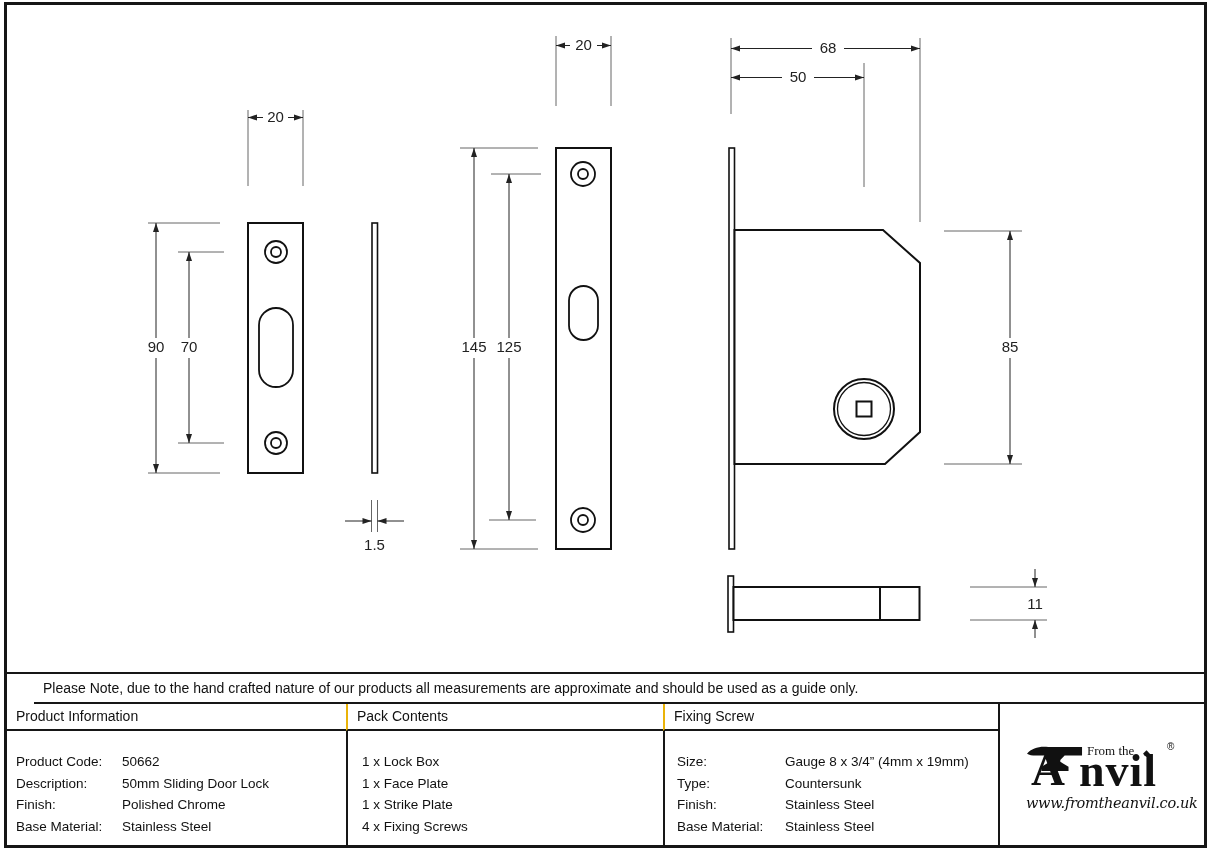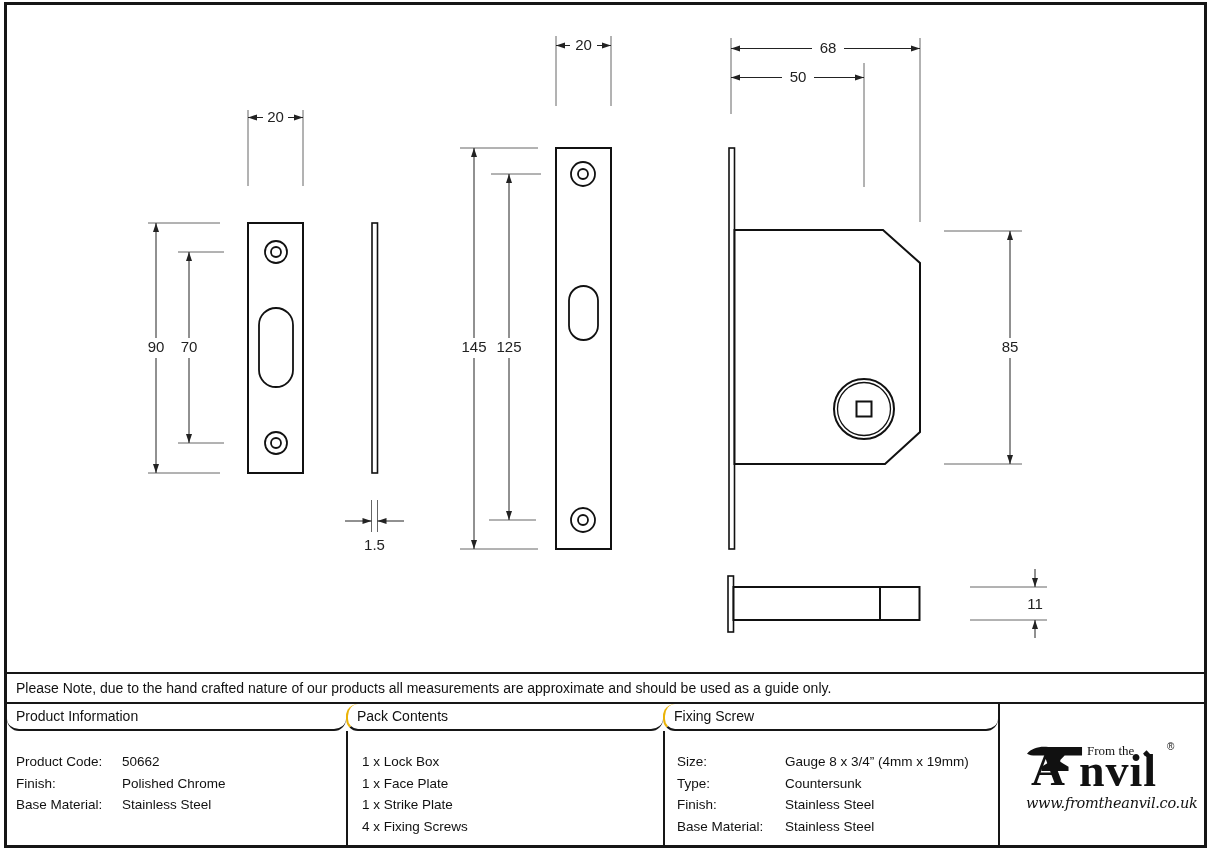--- a/index.html
+++ b/index.html
@@ -8,22 +8,22 @@
   .outer-border{position:absolute;left:4px;top:2px;width:1203px;height:846px;
         border:3px solid #161616;box-sizing:border-box;}
   .drawing-svg{position:absolute;left:0;top:0;}
 
   
   .info-table{position:absolute;left:7px;top:672px;width:1200px;height:174px;
       border-top:2px solid #161616;display:grid;
       grid-template-columns:339px 317px 335px 1fr;
       grid-template-rows:30px 27px 1fr;box-sizing:border-box;}
   .note-cell{grid-column:1/5;grid-row:1;border-bottom:2px solid #161616;
-      padding:6px 0 0 9px;font-size:14px;box-sizing:border-box;}
-  .hdr{font-size:14px;padding:4px 0 8px 9px;border-bottom:2px solid #161616;box-sizing:border-box;border-radius:12px;}
+      padding:6px 0 0 9px;font-size:14px;box-sizing:border-box;margin-left:27px;}
+  .hdr{font-size:14px;padding:4px 0 8px 9px;border-bottom:2px solid #161616;box-sizing:border-box;}
   .hdr.c2,.hdr.c3{border-left:2px solid #eab308;}
   .bodycell{box-sizing:border-box;padding-top:20px;font-size:13.5px;line-height:21.5px;}
   .bodycell.c2,.bodycell.c3{border-left:2px solid #161616;}
   .kv-row{display:flex;padding-left:9px;}
   .kv-label{width:106px;flex:none;}
   .c3 .kv-row{padding-left:12px;}
   .c3 .kv-label{width:108px;}
   .pack-item{padding-left:14px;}
   .logo-cell{grid-column:4;grid-row:2/4;border-left:2px solid #161616;position:relative;box-sizing:border-box;}
 
@@ -187,20 +187,24 @@
         <div class="logo-url">www.fromtheanvil.co.uk</div>
       </div>
     </div>
 
     <div class="bodycell c1">
       <div class="kv-row">
         <span class="kv-label">Product Code:</span>
         <span class="kv-value">50662</span>
       </div>
       <div class="kv-row">
+        <span class="kv-label">Description:</span>
+        <span class="kv-value">50mm Sliding Door Lock</span>
+      </div>
+      <div class="kv-row">
         <span class="kv-label">Finish:</span>
         <span class="kv-value">Polished Chrome</span>
       </div>
       <div class="kv-row">
         <span class="kv-label">Base Material:</span>
         <span class="kv-value">Stainless Steel</span>
       </div>
     </div>
 
     <div class="bodycell c2">

